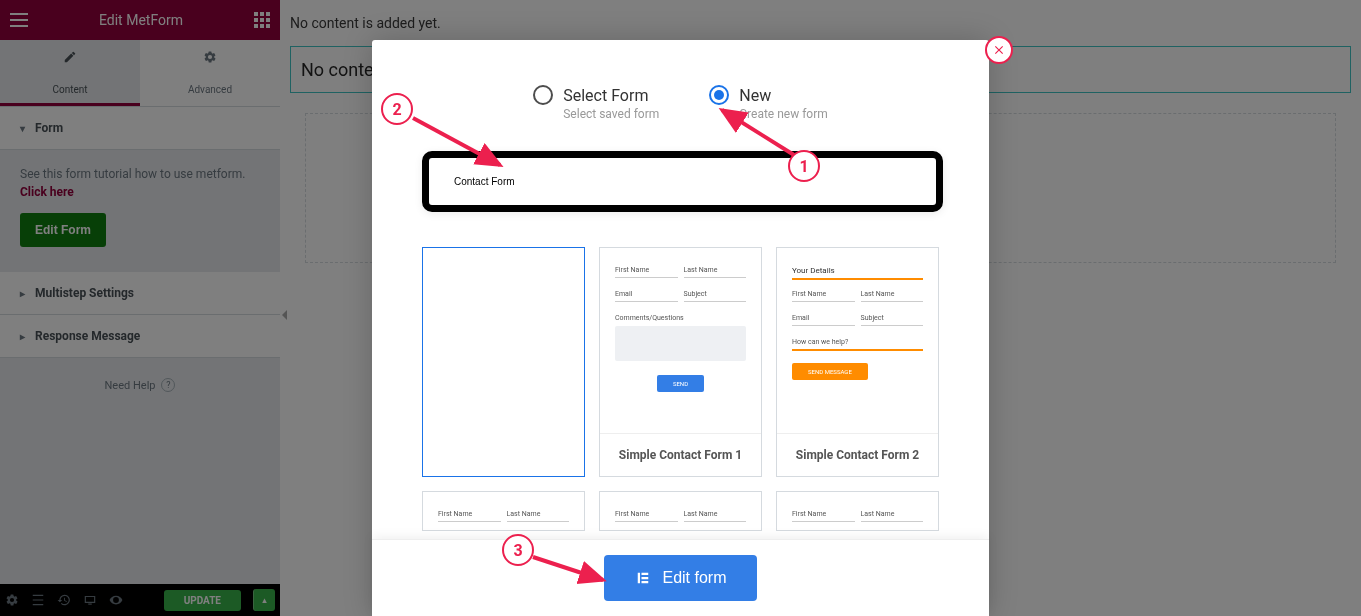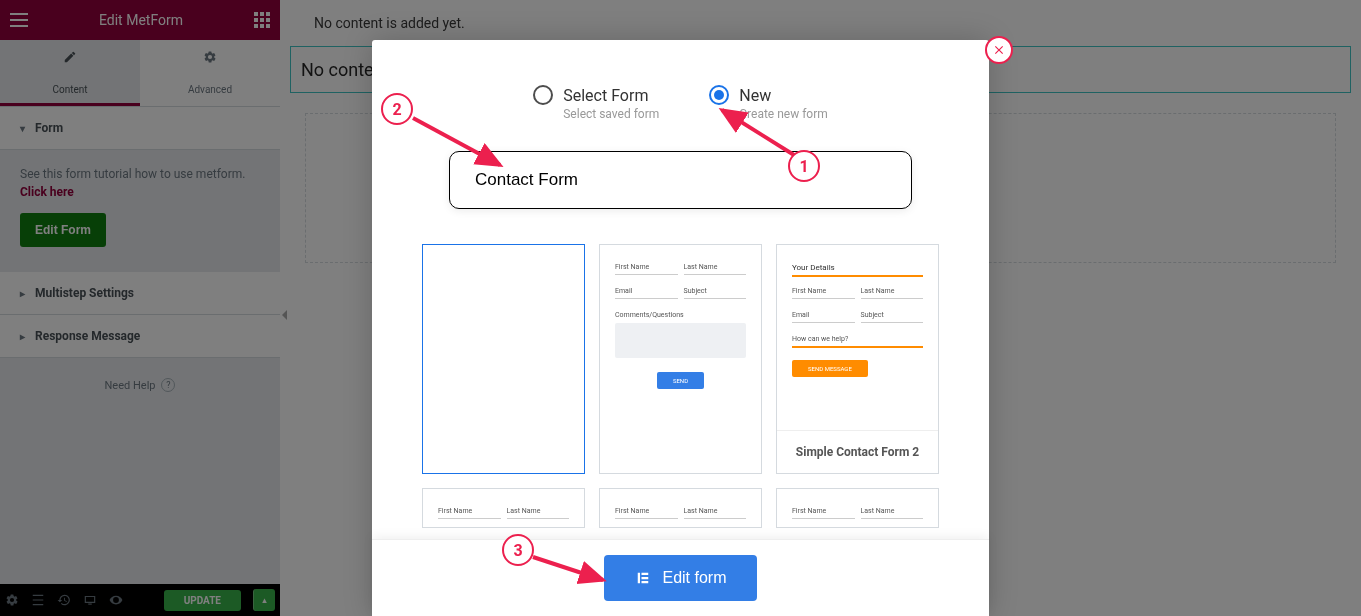--- a/index.html
+++ b/index.html
@@ -148,21 +148,20 @@
       left: 280px;
       top: 0;
       right: 0;
       height: 100%;
       background: #fff;
     }
     .main-text {
       padding: 15px 10px;
       font-size: 14px;
       color: #3a3a3a;
-      margin-left: 24px;
     }
     .content-box {
       margin: 0 10px 20px 10px;
       border: 1px solid #3fc4c4;
       padding: 12px 10px;
       font-size: 18px;
       color: #272727;
     }
     .drop-zone {
       margin: 10px 25px;
@@ -234,24 +233,24 @@
     .radio-circle {
       width: 20px; height: 20px; border: 2px solid #4d4d4d; border-radius: 50%;
       display: flex; align-items: center; justify-content: center;
     }
     .radio-circle.selected { border-color: #1a73e8; }
     .radio-dot { width: 10px; height: 10px; background: #1a73e8; border-radius: 50%; }
     .radio-label { font-size: 16px; color: #333; }
     .radio-sub { font-size: 12px; color: #999; margin-left: 30px; margin-top: 2px; }
     
     .form-name-input {
-      width: 463px;
+      width: 521px;
       padding: 18px 25px;
-      font-size: 17px;
-      border: 1px solid #000000;
+      font-size: 10px;
+      border: 7px solid #000000;
       border-radius: 10px;
       outline: none;
       margin: 0 auto 35px;
       display: block;
       box-shadow: 0 2px 8px rgba(0,0,0,0.08);
     }
     
     .templates {
       display: flex;
       gap: 14px;
@@ -477,20 +476,21 @@
               <div class="mini-field">Last Name</div>
             </div>
           <div class="mini-row">
               <div class="mini-field">Email</div>
               <div class="mini-field">Subject</div>
             </div>
           <div style="margin-bottom:4px;">Comments/Questions</div>
           <div class="mini-textarea"></div>
           <div class="mini-btn-wrap"><span class="mini-btn" style="background:#337ee6;">SEND</span></div>
         </div>
+        <div class="template-label">Simple Contact Form 1</div>
       </div>
 
       <div class="template">
         <div class="template-preview">
           <div class="mini-header">Your Details</div>
           <div class="mini-row">
               <div class="mini-field">First Name</div>
               <div class="mini-field">Last Name</div>
             </div>
           <div class="mini-row">

